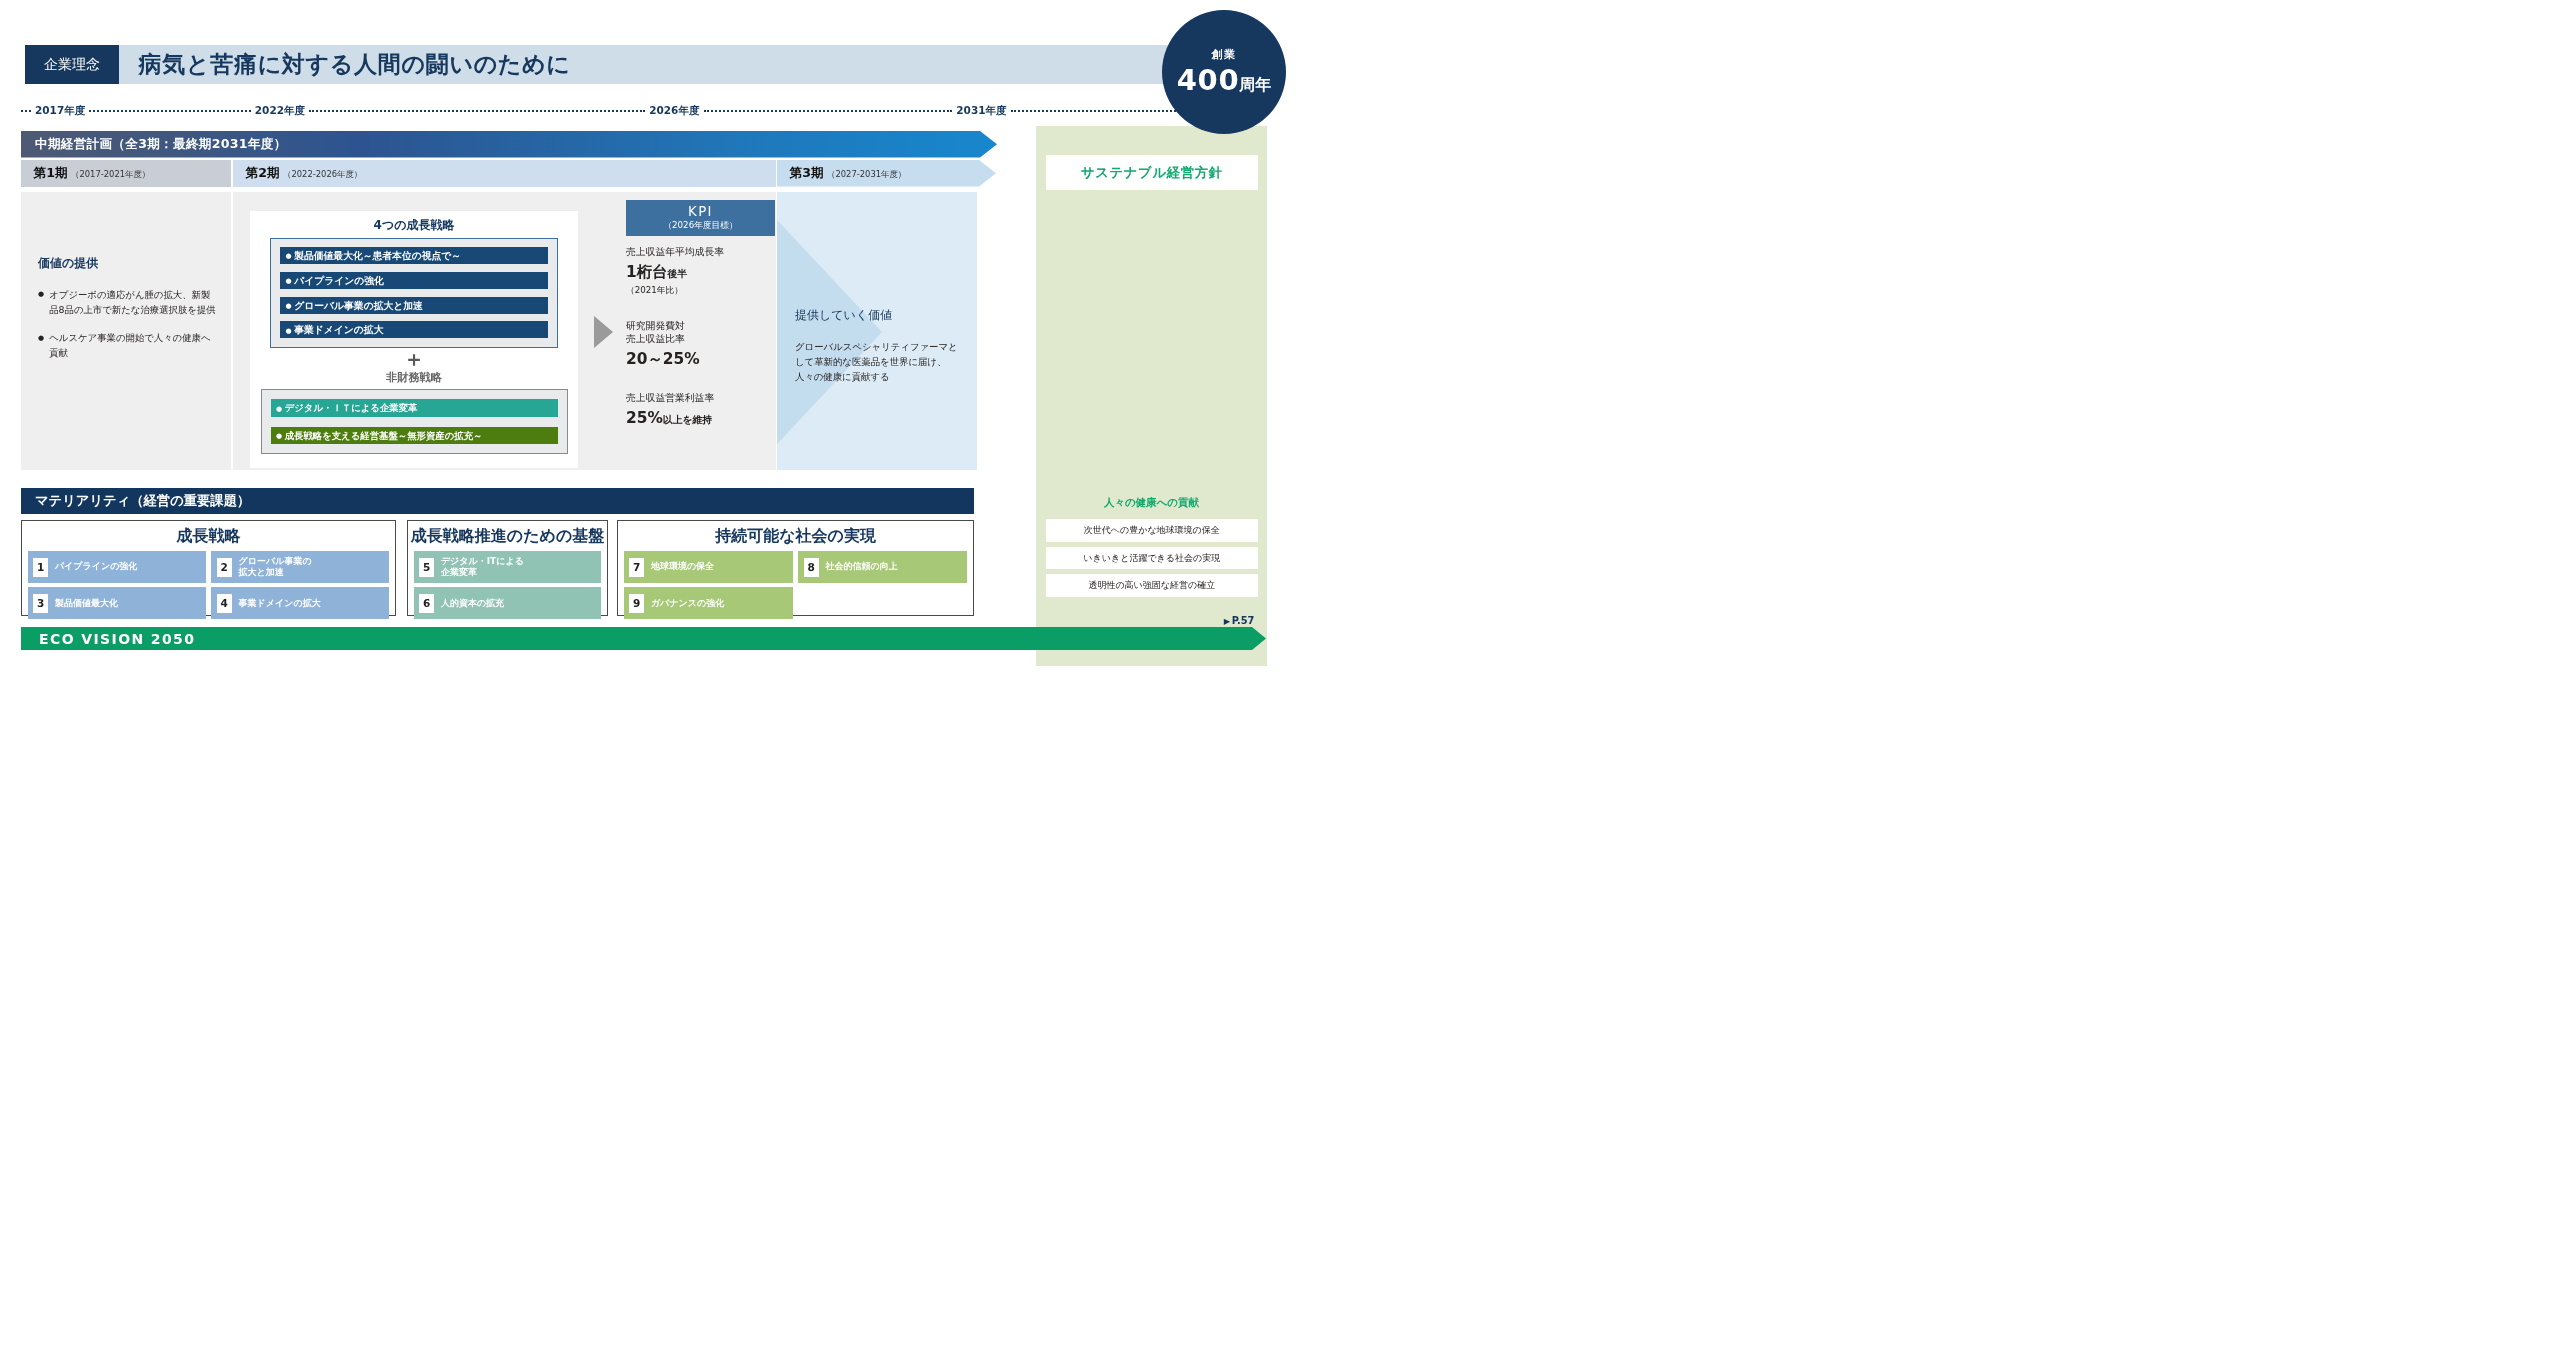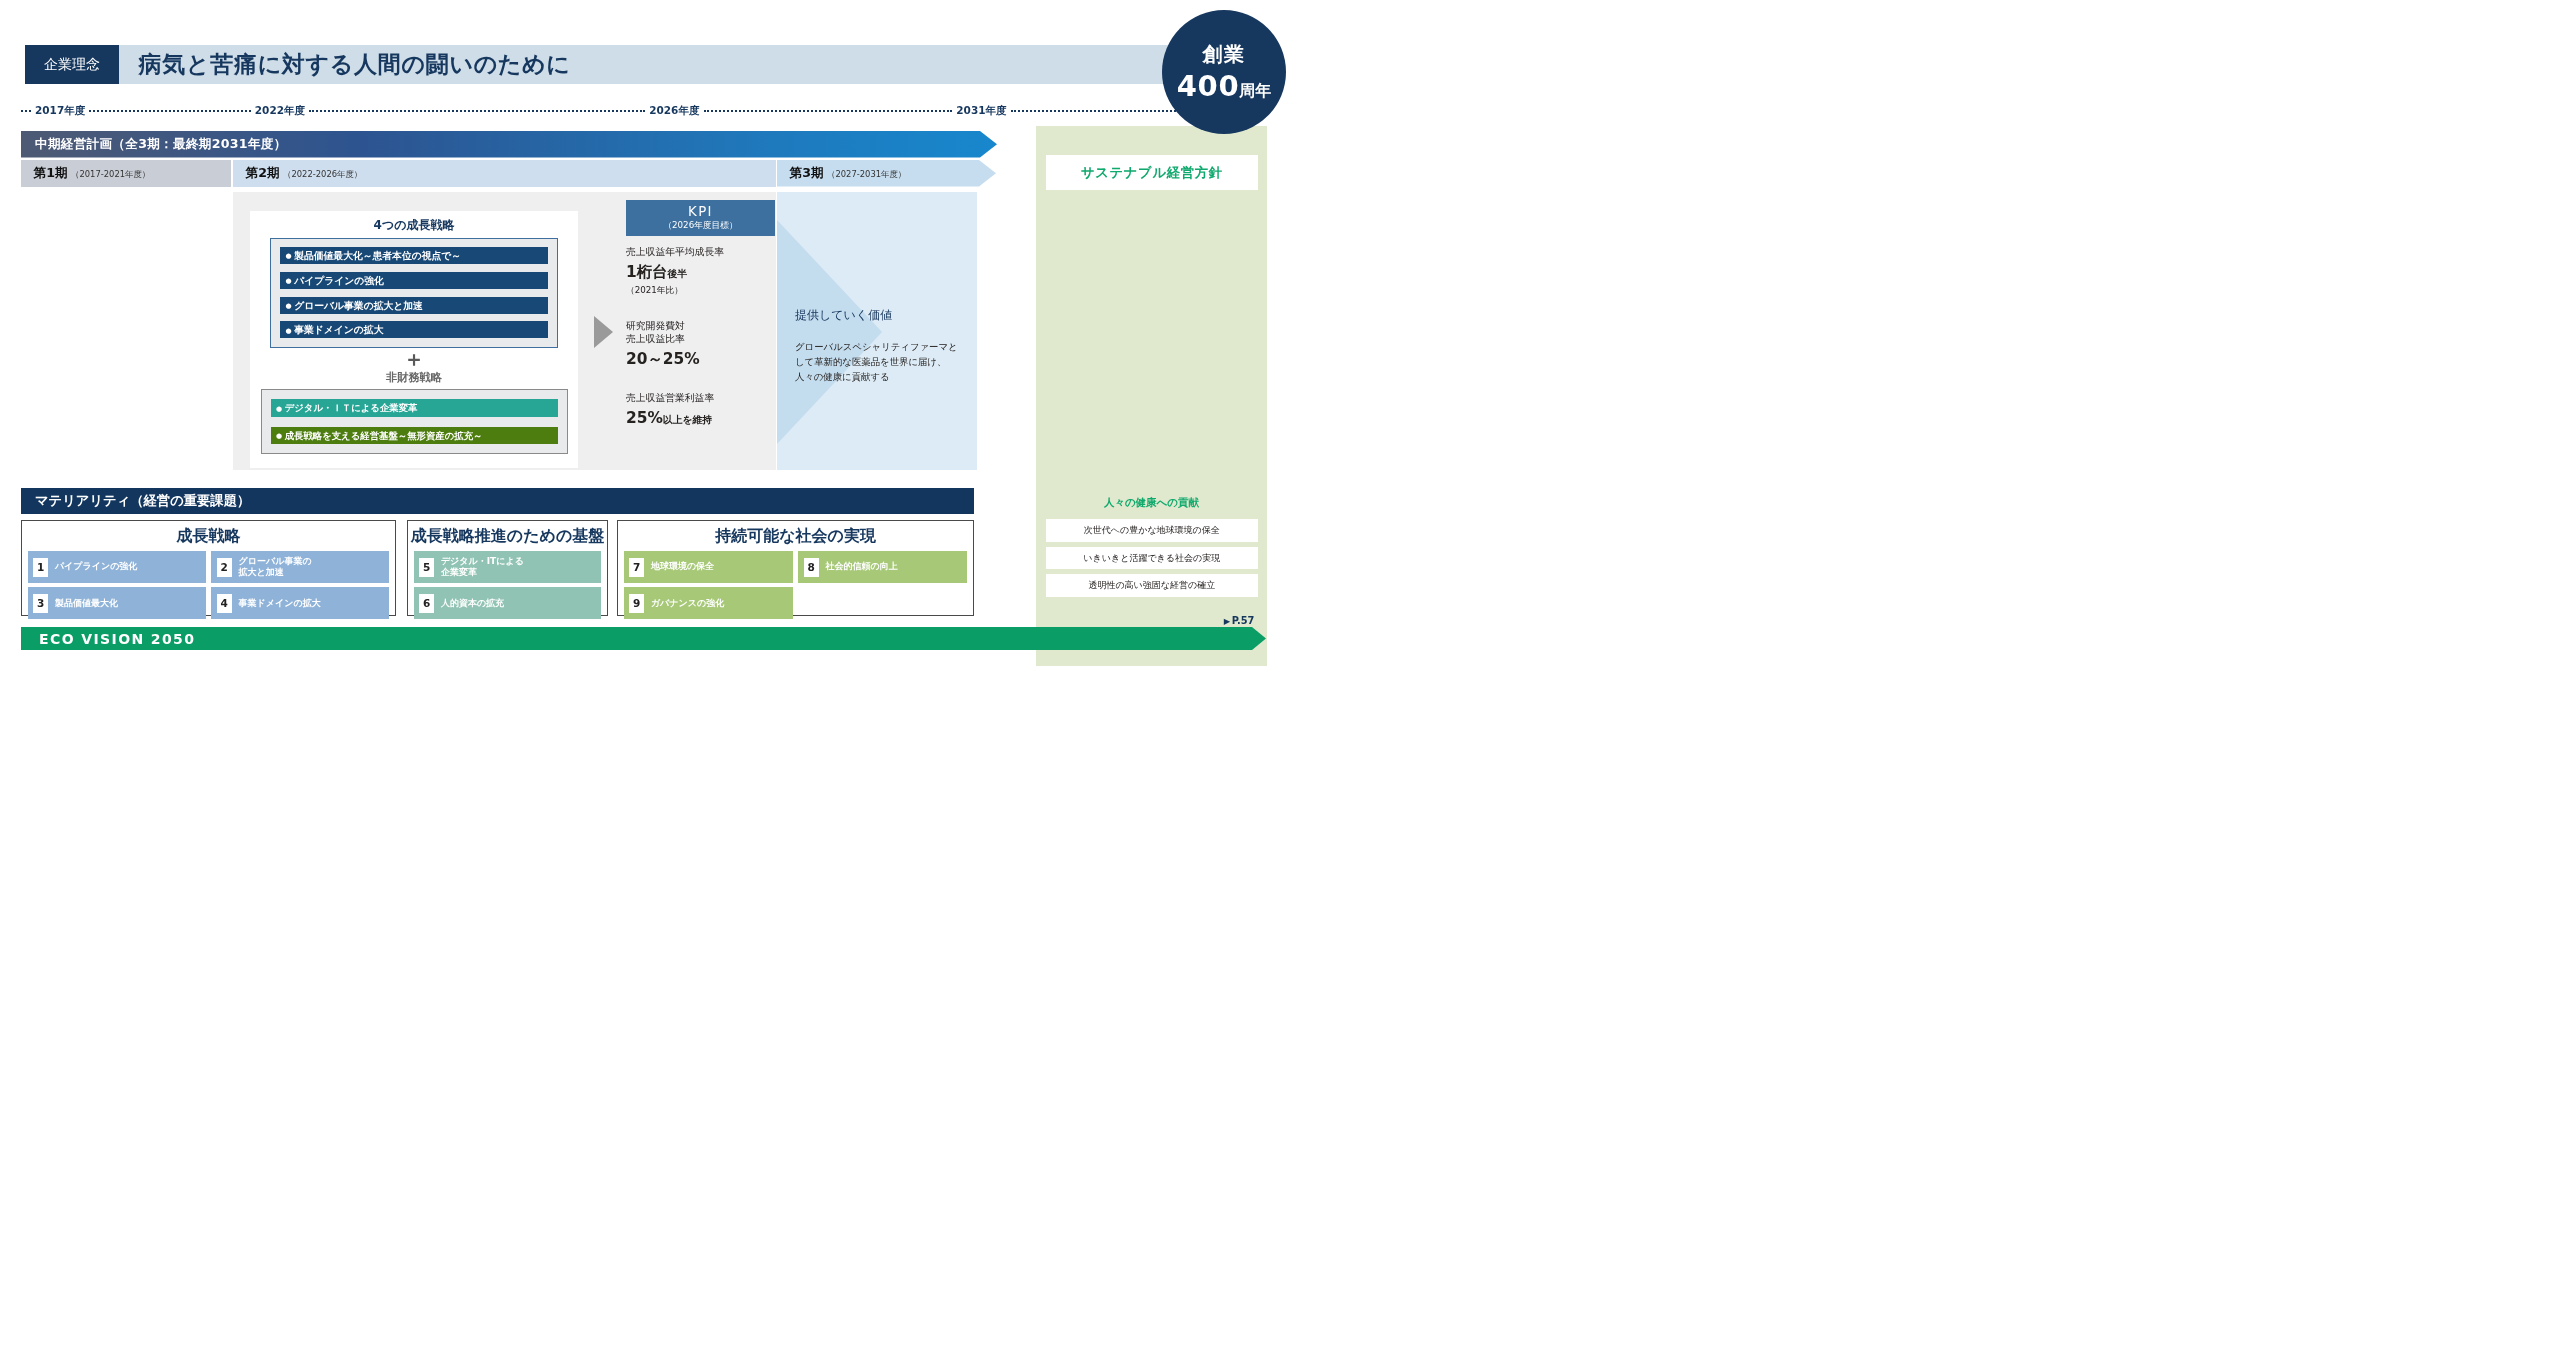--- a/index.html
+++ b/index.html
@@ -13,21 +13,21 @@
   
   .hdr-cat{left:25px;top:45px;width:94px;height:39px;background:#16375e;color:#fff;
     display:flex;align-items:center;justify-content:center;font-size:14px;}
   .hdr-band{left:119px;top:45px;width:1066px;height:39px;background:#cfdde8;
     display:flex;align-items:center;}
   .hdr-title{font-size:23px;font-weight:bold;color:#16375e;padding-left:19.6px;letter-spacing:0.7px;}
 
   
   .badge{left:1162px;top:9.8px;width:124px;height:124px;border-radius:50%;background:#16375e;
     color:#fff;display:flex;flex-direction:column;align-items:center;justify-content:center;z-index:5;}
-  .badge-top{font-size:20px;font-weight:bold;letter-spacing:1.4px;}
+  .badge-top{font-size:11px;font-weight:bold;letter-spacing:1.4px;}
   .badge-line{display:flex;align-items:baseline;margin-top:1.4px;}
   .badge-num{font-size:29px;font-weight:bold;letter-spacing:0.7px;}
   .badge-unit{font-size:16px;font-weight:bold;}
 
   
   .timeline{left:21px;top:102px;width:1246px;height:17px;display:flex;align-items:center;}
   .tl-label{color:#16375e;font-size:10.5px;font-weight:bold;white-space:nowrap;padding:0 4.2px;}
   .tl-dots{border-top:2.1px dotted #16375e;height:0;margin-top:0.7px;}
 
   
@@ -168,20 +168,27 @@
   </div>
   <div class="abs phase phase2">
     <span class="phase-name">第2期</span>
     <span class="phase-range">（2022-2026年度）</span>
   </div>
   <div class="abs phase phase3">
     <span class="phase-name">第3期</span>
     <span class="phase-range">（2027-2031年度）</span>
   </div>
 
+  <div class="abs col1">
+    <div class="abs vp-title">価値の提供</div>
+    <div class="abs vp-bullets">
+      <div class="vp-bullet">オプジーボの適応がん腫の拡大、新製品8品の上市で新たな治療選択肢を提供</div>
+      <div class="vp-bullet">ヘルスケア事業の開始で人々の健康へ貢献</div>
+    </div>
+  </div>
 
   <div class="abs col2">
     <div class="abs gs-panel">
       <div class="gs-title">4つの成長戦略</div>
       <div class="gs-box">
         <div class="gs-bar">製品価値最大化～患者本位の視点で～</div>
         <div class="gs-bar">パイプラインの強化</div>
         <div class="gs-bar">グローバル事業の拡大と加速</div>
         <div class="gs-bar">事業ドメインの拡大</div>
       </div>

